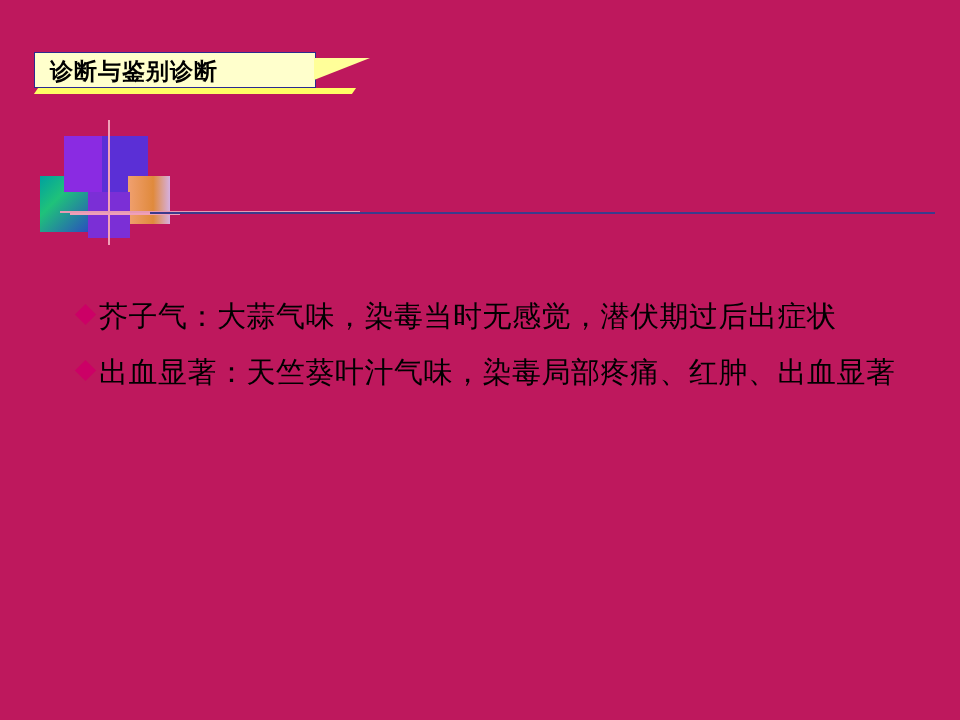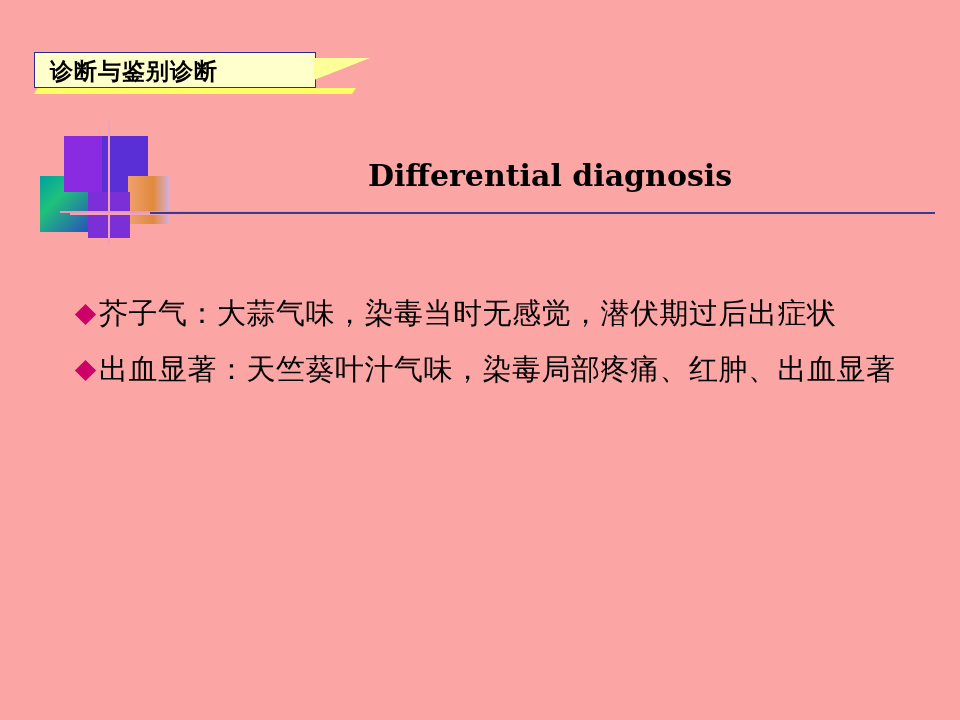--- a/index.html
+++ b/index.html
@@ -4,21 +4,21 @@
 <style>
   html, body {
     margin: 0;
     padding: 0;
     background: #ffffff;
   }
   .slide {
     position: relative;
     width: 960px;
     height: 720px;
-    background: #fca5a5;
+    background: #be185d;
     overflow: hidden;
     font-family: "DejaVu Sans", "Liberation Sans", sans-serif;
   }
 
   
   .header-tab {
     position: absolute;
     left: 34px;
     top: 52px;
     width: 330px;
@@ -175,21 +175,21 @@
     flex: 0 0 auto;
     width: 15px;
     height: 15px;
     margin-top: 11px;
     margin-right: 6px;
     background: #cc0066;
     transform: rotate(45deg);
   }
   .bullet-text {
     flex: 1 1 auto;
-    font-family: Liberation Mono, monospace;
+    font-family: Liberation Sans, sans-serif;
     font-size: 29px;
     line-height: 1.38;
     color: #000000;
     letter-spacing: 0.5px;
   }
 </style>
 </head>
 <body>
 
 <div class="slide">
@@ -204,21 +204,20 @@
   <div class="deco">
     <div class="sq sq-c"></div>
     <div class="sq sq-a"></div>
     <div class="sq sq-b"></div>
     <div class="sq sq-e"></div>
     <div class="sq sq-d"></div>
     <div class="vline"></div>
     <div class="hline-short"></div>
   </div>
 
-  <div class="title">Differential diagnosis</div>
 
   <div class="rule-pink"></div>
   <div class="rule-blue"></div>
 
   <div class="bullets">
 
     <div class="bullet-row">
       <span class="bullet-marker"></span>
       <span class="bullet-text">芥子气：大蒜气味，染毒当时无感觉，潜伏期过后出症状</span>
     </div>

